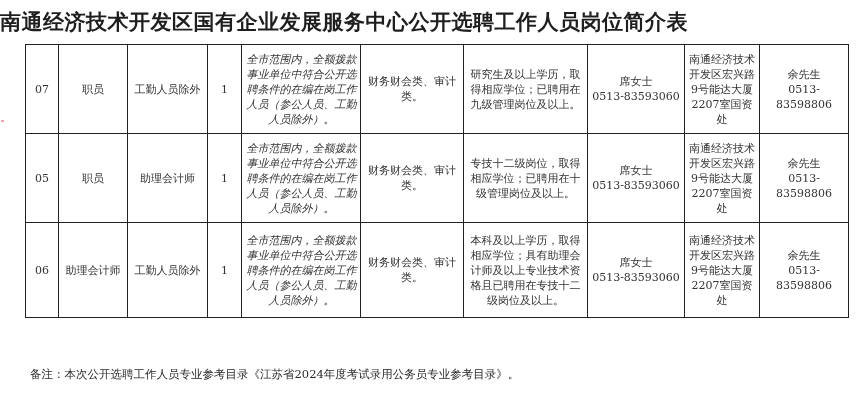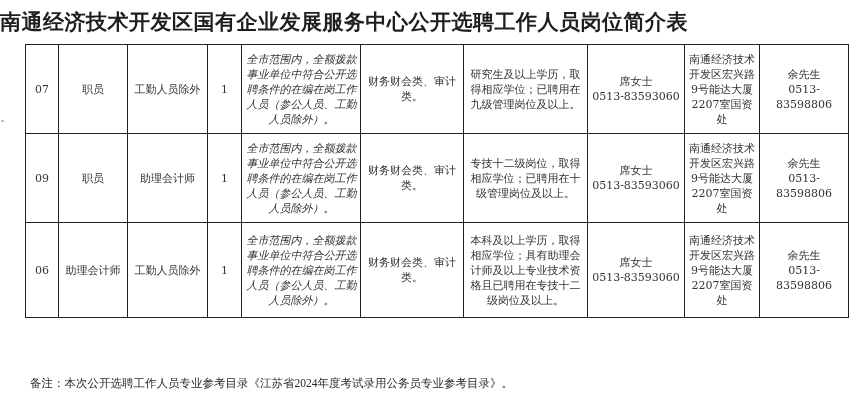--- a/index.html
+++ b/index.html
@@ -11,21 +11,21 @@
   table.posts { position: absolute; left: 25px; top: 44px; border-collapse: collapse;
                 table-layout: fixed; width: 823px; }
   table.posts td, table.posts th { border: 1.4px solid #222; padding: 0 2px; text-align: center;
                 vertical-align: middle; font-size: 11px; line-height: 15px; font-weight: normal;
                 color: #333; }
   table.posts th { font-family: "DejaVu Sans", "Liberation Sans", sans-serif; font-size: 12.5px;
                    color: #222; line-height: 17px; height: 51px; }
   table.posts tr.data td { height: 88px; }
   table.posts tr.data.last td { height: 94px; }
   td.left { text-align: right; padding-left: 3px !important; font-style: italic; }
-  .note { position: absolute; left: 30px; top: 376px; font-size: 11.5px; color: #2a2a2a; font-family: Liberation Serif, serif; }
+  .note { position: absolute; left: 30px; top: 367px; font-size: 11.5px; color: #2a2a2a; }
   .mark { position: absolute; left: 1px; top: 120px; width: 3px; height: 2px; background: #f3a6b0; }
 </style>
 </head>
 <body>
 
 <div class="mark"></div>
 
 <div class="title">南通经济技术开发区国有企业发展服务中心公开选聘工作人员岗位简介表</div>
 
 <table class="posts">
@@ -56,21 +56,21 @@
       <div>0513-83593060</div>
     </td>
     <td>南通经济技术开发区宏兴路9号能达大厦2207室国资处</td>
     <td>
       <div>余先生</div>
       <div>0513-83598806</div>
     </td>
   </tr>
 
   <tr class="data">
-    <td>09</td>
+    <td>05</td>
     <td>职员</td>
     <td>助理会计师</td>
     <td>1</td>
     <td class="left">全市范围内，全额拨款事业单位中符合公开选聘条件的在编在岗工作人员（参公人员、工勤人员除外）。</td>
     <td>财务财会类、审计类。</td>
     <td>专技十二级岗位，取得相应学位；已聘用在十级管理岗位及以上。</td>
     <td>
       <div>席女士</div>
       <div>0513-83593060</div>
     </td>

